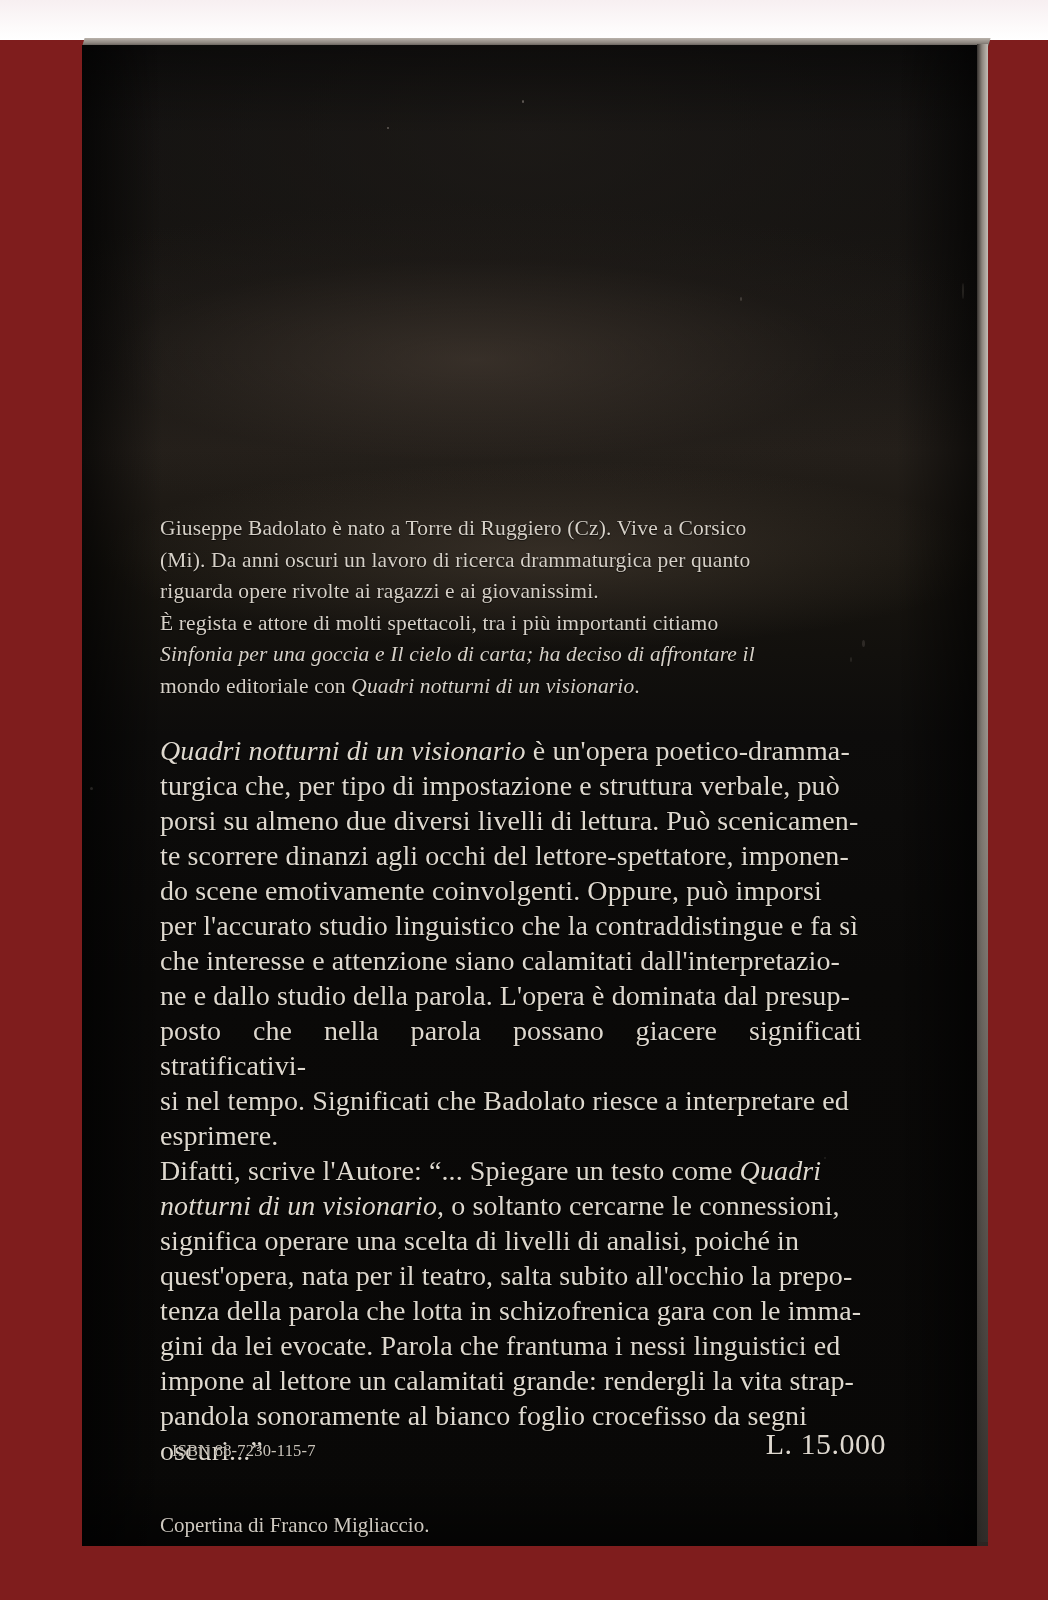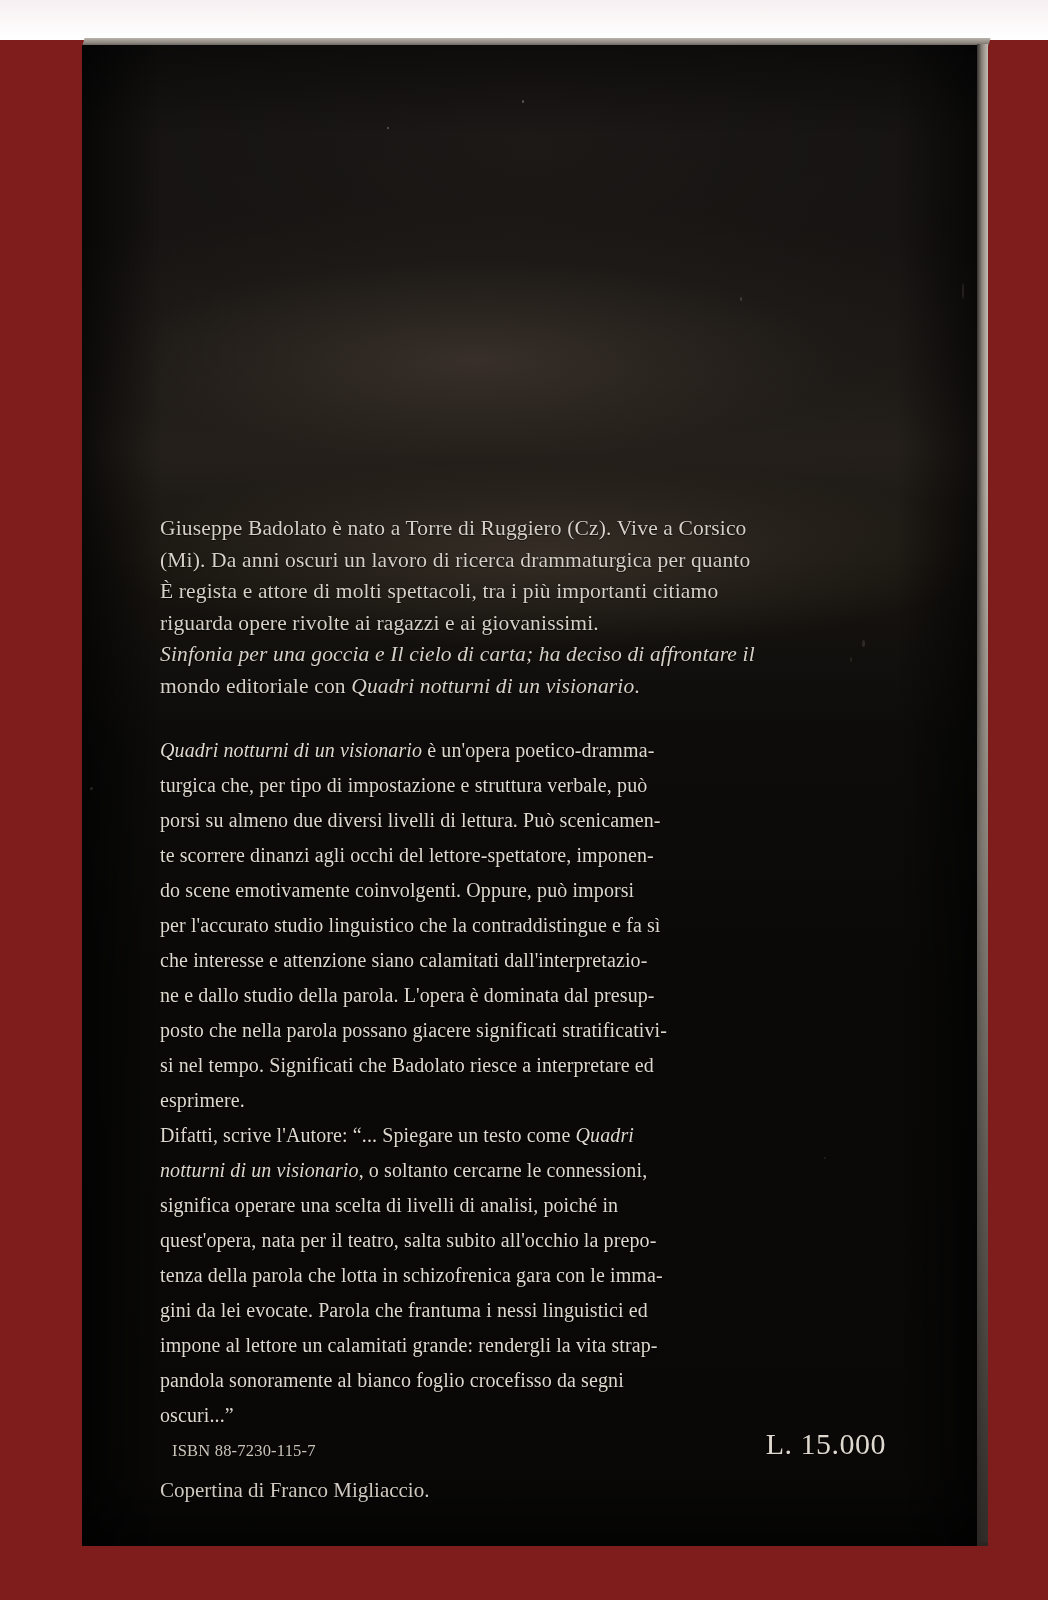--- a/index.html
+++ b/index.html
@@ -116,21 +116,21 @@
   .p-bio {
     font-size: 21.5px;
     line-height: 31.5px;
     letter-spacing: .15px;
     margin: 0;
     color: #d6d0c7;
   }
   .p-bio .l { display: block; }
 
   .p-main {
-    font-size: 20px;
+    font-size: 28px;
     line-height: 35px;
     letter-spacing: .1px;
     margin: 0;
     color: #ded8ce;
   }
   .p-main .l { display: block; }
 
   .p-credit {
     font-size: 21px;
     line-height: 30px;
@@ -193,22 +193,22 @@
       <span class="speck" style="left:768px;top:612px;width:2px;height:5px;opacity:.3;"></span>
       <span class="speck" style="left:8px;top:742px;width:3px;height:3px;opacity:.4;"></span>
       <span class="speck" style="left:880px;top:238px;width:2px;height:16px;opacity:.3;"></span>
       <span class="speck" style="left:742px;top:1112px;width:2px;height:2px;opacity:.3;"></span>
 
       <div class="text-col">
 
         <p class="p-bio">
           <span class="l">Giuseppe Badolato è nato a Torre di Ruggiero (Cz). Vive a Corsico</span>
           <span class="l">(Mi). Da anni oscuri un lavoro di ricerca drammaturgica per quanto</span>
+          <span class="l">riguarda opere rivolte ai ragazzi e ai giovanissimi.</span>
           <span class="l">È regista e attore di molti spettacoli, tra i più importanti citiamo</span>
-          <span class="l">riguarda opere rivolte ai ragazzi e ai giovanissimi.</span>
           <span class="l it">Sinfonia per una goccia e Il cielo di carta; ha deciso di affrontare il</span>
           <span class="l">mondo editoriale con <em>Quadri notturni di un visionario</em>.</span>
         </p>
 
         <div class="gap-para"></div>
 
         <p class="p-main">
           <span class="l"><em>Quadri notturni di un visionario</em> è un'opera poetico-dramma-</span>
           <span class="l">turgica che, per tipo di impostazione e struttura verbale, può</span>
           <span class="l">porsi su almeno due diversi livelli di lettura. Può scenicamen-</span>

